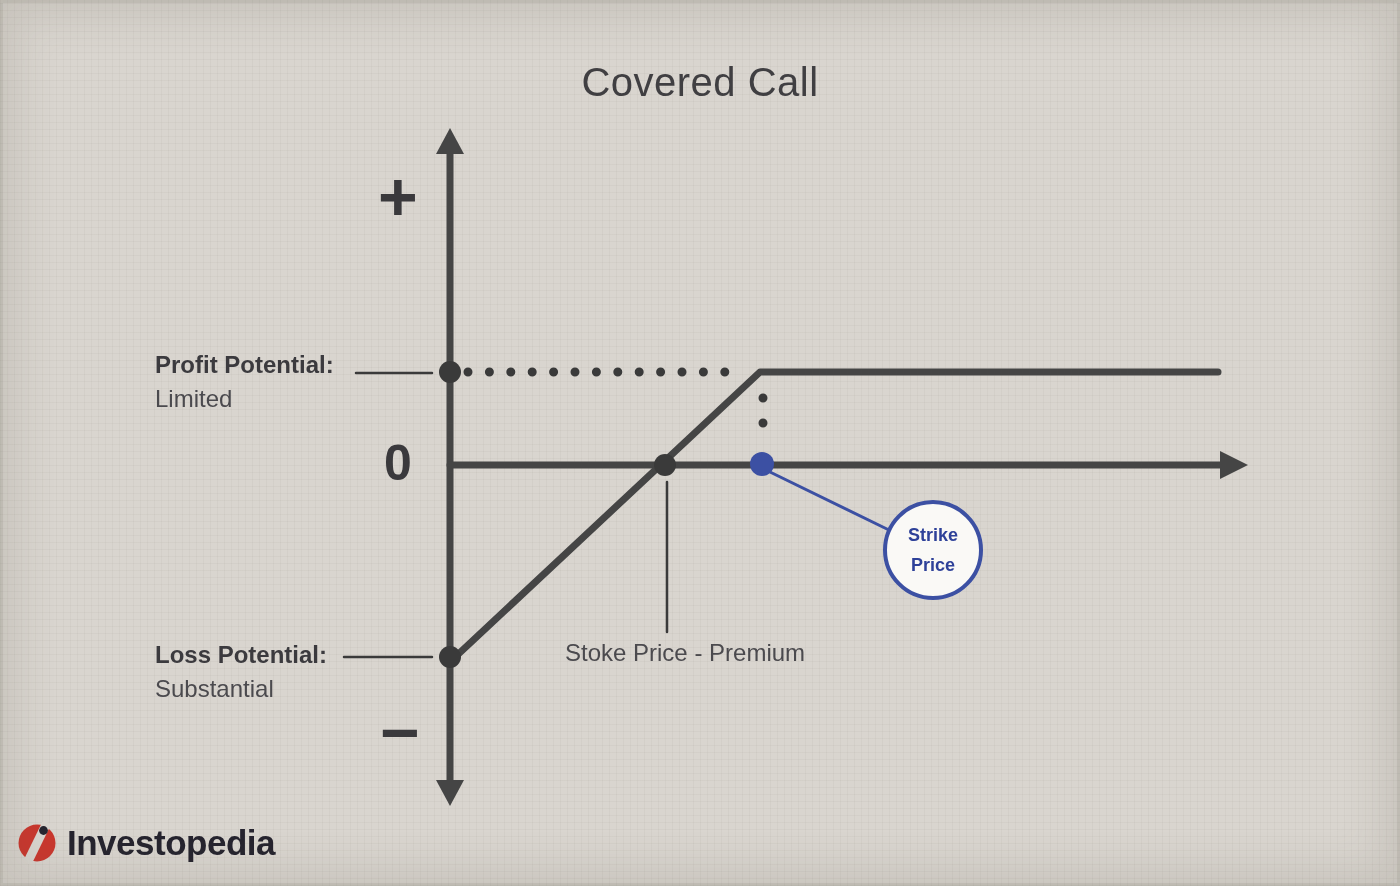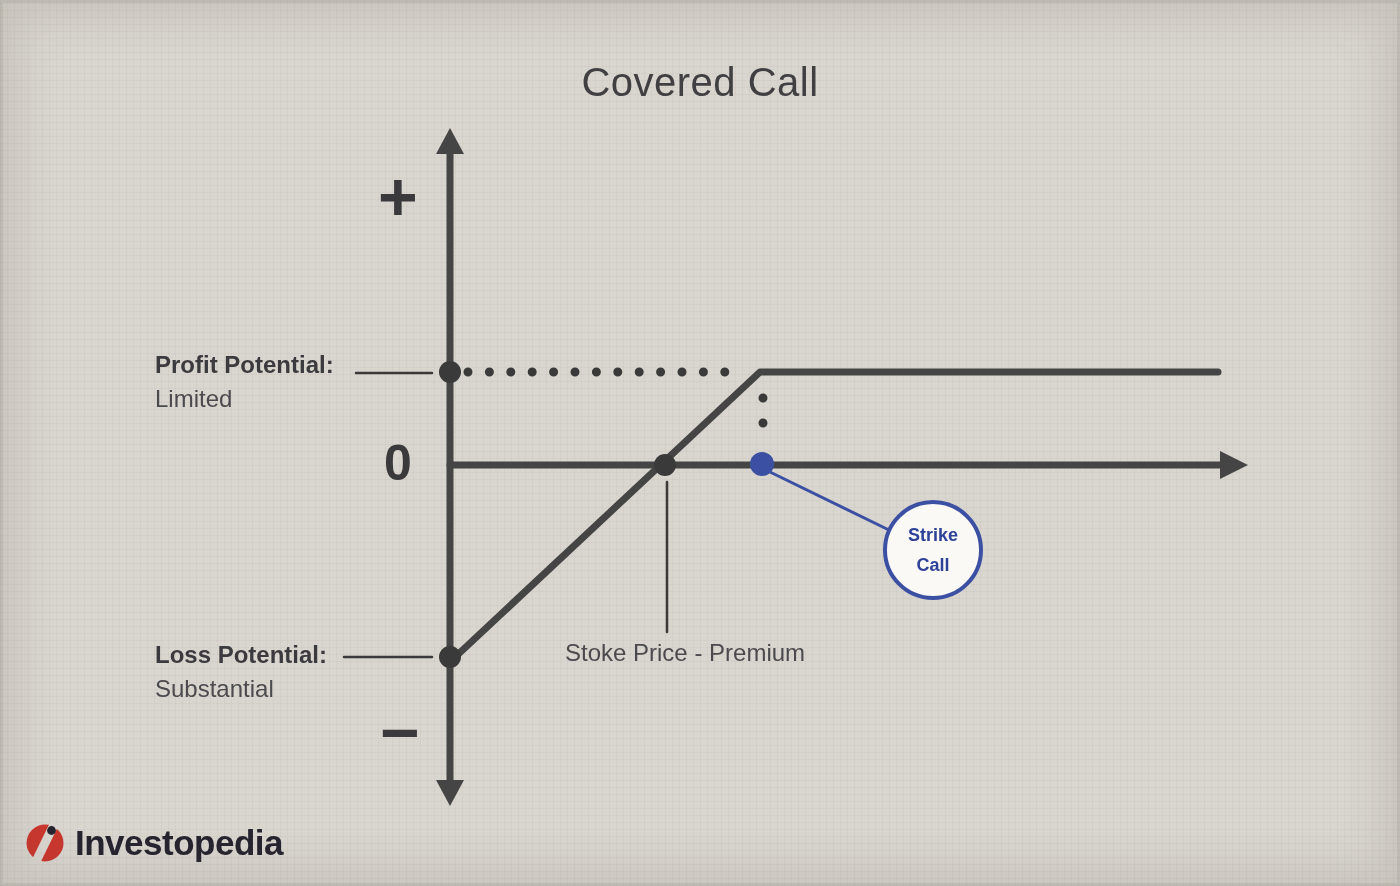--- a/index.html
+++ b/index.html
@@ -27,21 +27,21 @@
   .ann{position:absolute;font-size:24px;line-height:34px;}
   .ann-title{font-weight:700;color:#3b3a3e;}
   .ann-sub{font-weight:400;color:#4b4a4e;}
   .profit{left:155px;top:348px;}
   .loss{left:155px;top:638px;}
   .breakeven{left:565px;top:636px;}
   .strike-label{
     position:absolute;left:877px;top:520px;width:112px;text-align:center;
     font-size:18px;font-weight:700;color:#2e4199;line-height:30px;
   }
-  .logo{position:absolute;left:24px;top:822px;display:flex;align-items:center;gap:9px;justify-content:flex-end;}
+  .logo{position:absolute;left:16px;top:822px;display:flex;align-items:center;gap:9px;justify-content:flex-end;}
   .logo-text{font-size:35px;font-weight:700;color:#26242f;letter-spacing:-0.5px;}
 </style>
 </head>
 <body>
 
 <div class="stage">
 
   <svg id="chart-svg" width="1400" height="886" viewBox="0 0 1400 886">
       <line x1="450" y1="150" x2="450" y2="784" stroke="#454545" stroke-width="7" stroke-linecap="round" stroke-dasharray="none"></line>
       <line x1="450" y1="465" x2="1226" y2="465" stroke="#454545" stroke-width="7" stroke-linecap="round" stroke-dasharray="none"></line>
@@ -77,21 +77,21 @@
     <div class="ann-title">Loss Potential:</div>
     <div class="ann-sub">Substantial</div>
   </div>
 
   <div class="ann breakeven">
     <div class="ann-sub">Stoke Price - Premium</div>
   </div>
 
   <div class="strike-label">
     <div>Strike</div>
-    <div>Call</div>
+    <div>Price</div>
   </div>
 
   <div class="logo">
     <svg width="42" height="42" viewBox="0 0 42 42">
       <circle cx="21" cy="21" r="18.5" fill="#c9372e"></circle>
       <rect x="16.5" y="-2" width="9" height="46" fill="#d9d5cf" transform="rotate(26 21 21)"></rect>
       <circle cx="27.5" cy="8.5" r="4.4" fill="#26242f"></circle>
     </svg>
     <span class="logo-text">Investopedia</span>
   </div>

